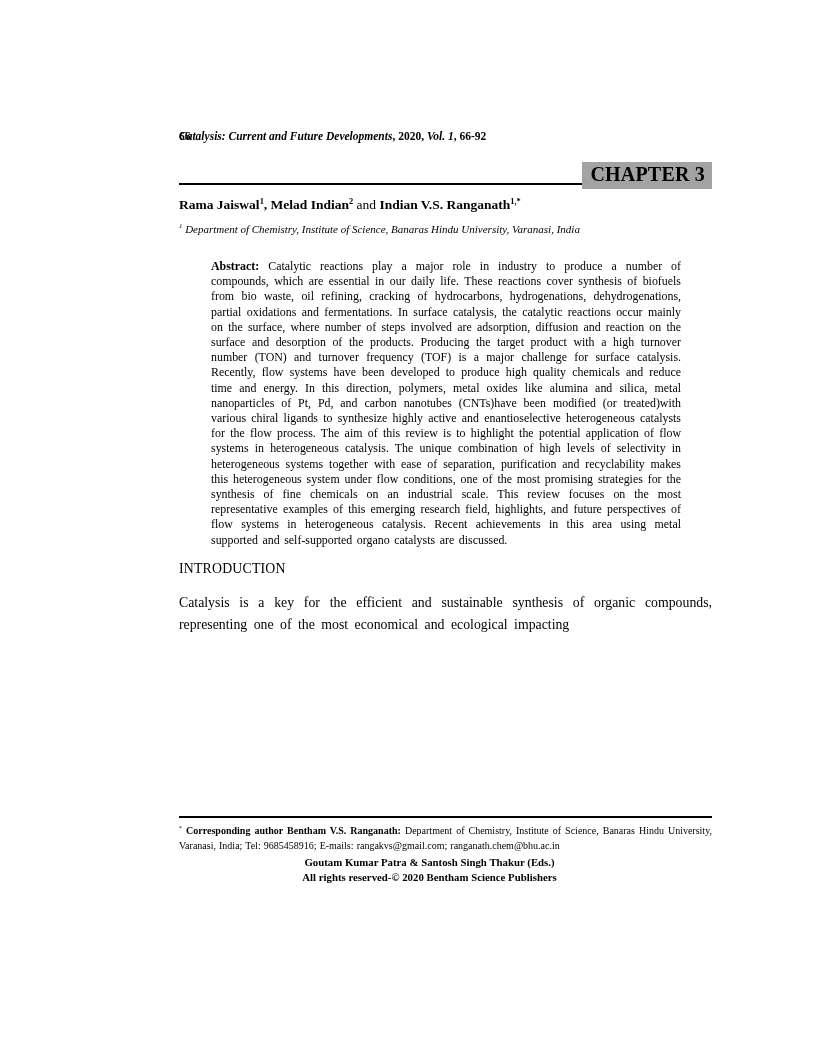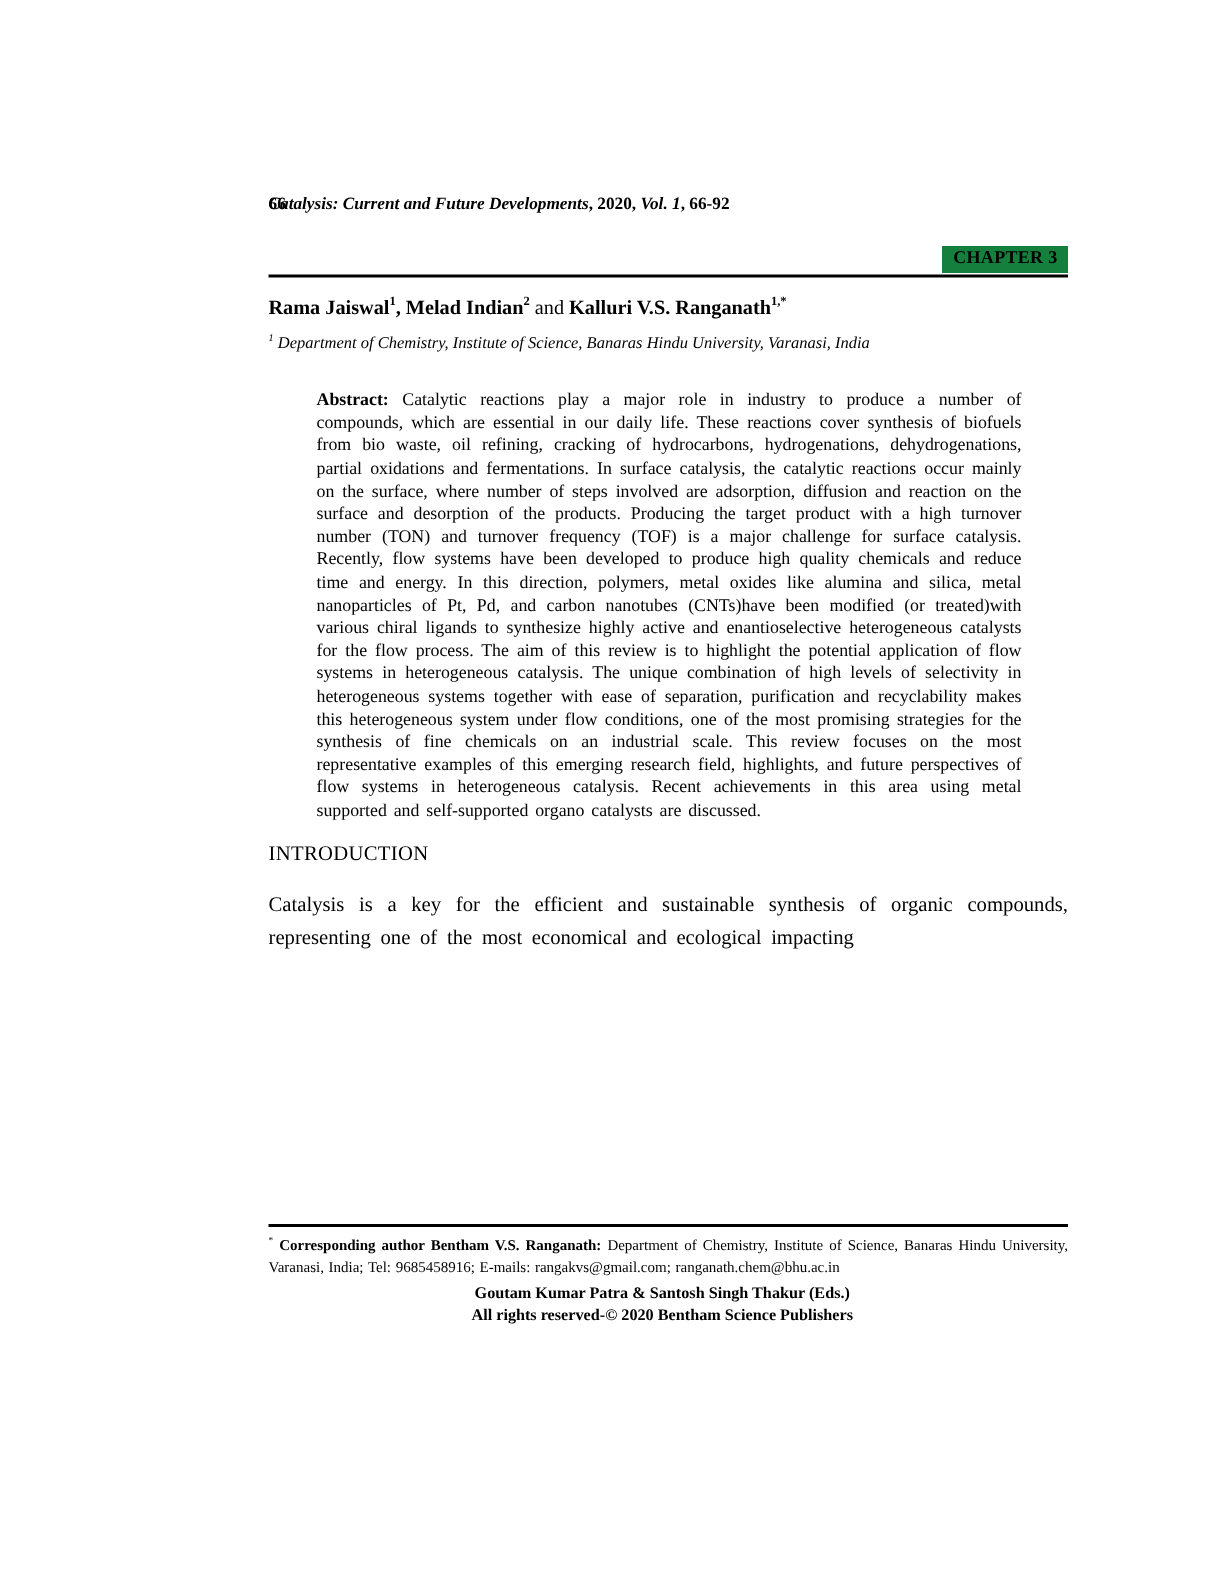--- a/index.html
+++ b/index.html
@@ -48,23 +48,23 @@
   .chapter-row {
     margin-top: 13px;
     text-align: right;
     border-bottom: 2.2px solid #000;
     height: 25px;
   }
   .chapter-label {
     display: inline-block;
     position: relative;
     top: 4px;
-    background: #15803d;
+    background: #a3a3a3;
     font-weight: bold;
-    font-size: 12px;
+    font-size: 20px;
     line-height: 1.15;
     padding: 1px 7px 3px 8px;
     letter-spacing: 0.2px;
   }
 
   
   .title {
     margin: 16px 0 0 0;
     font-size: 20px;
     font-weight: bold;
@@ -127,21 +127,21 @@
     font-size: 10px;
     line-height: 15px;
     text-align: justify;
     word-spacing: 0.6px;
     box-sizing: border-box;
   }
 
   
   .imprint {
     position: absolute;
-    left: 153px;
+    left: 141px;
     width: 505px;
     top: 855px;
     text-align: center;
     font-weight: bold;
     font-size: 10.8px;
     line-height: 15px;
   }
 </style>
 </head>
 <body>
@@ -153,21 +153,21 @@
     <div class="journal-line"><span class="bi">Catalysis: Current and Future Developments</span><span class="b">, 2020, </span><span class="bi">Vol. 1</span><span class="b">, 66-92</span></div>
   </header>
 
   <div class="chapter-row">
     <span class="chapter-label">CHAPTER 3</span>
   </div>
 
 
   <p class="authors"><strong>Rama Jaiswal</strong><sup class="b">1</sup><strong>, </strong><strong>Melad Indian</strong><sup class="b">2</sup>
     <span>and</span>
-    <strong>Kalluri V.S. Ranganath</strong><sup class="b">1,*</sup></p>
+    <strong>Indian V.S. Ranganath</strong><sup class="b">1,*</sup></p>
 
   <p class="affiliation"><sup>1</sup>
     <span>Department of Chemistry, Institute of Science, Banaras Hindu University, Varanasi, India</span></p>
 
 
   <p class="abstract"><strong>Abstract:</strong>
     <span>Catalytic reactions play a major role in industry to produce a number of compounds, which are essential in our daily life. These reactions cover synthesis of biofuels from bio waste, oil refining, cracking of hydrocarbons, hydrogenations, dehydrogenations, partial oxidations and fermentations. In surface catalysis, the catalytic reactions occur mainly on the surface, where number of steps involved are adsorption, diffusion and reaction on the surface and desorption of the products. Producing the target product with a high turnover number (TON) and turnover frequency (TOF) is a major challenge for surface catalysis. Recently, flow systems have been developed to produce high quality chemicals and reduce time and energy. In this direction, polymers, metal oxides like alumina and silica, metal nanoparticles of Pt, Pd, and carbon nanotubes (CNTs)have been modified (or treated)with various chiral ligands to synthesize highly active and enantioselective heterogeneous catalysts for the flow process. The aim of this review is to highlight the potential application of flow systems in heterogeneous catalysis. The unique combination of high levels of selectivity in heterogeneous systems together with ease of separation, purification and recyclability makes this heterogeneous system under flow conditions, one of the most promising strategies for the synthesis of fine chemicals on an industrial scale. This review focuses on the most representative examples of this emerging research field, highlights, and future perspectives of flow systems in heterogeneous catalysis. Recent achievements in this area using metal supported and self-supported organo catalysts are discussed.</span></p>
 
 
   <h2 class="section-heading">INTRODUCTION</h2>

